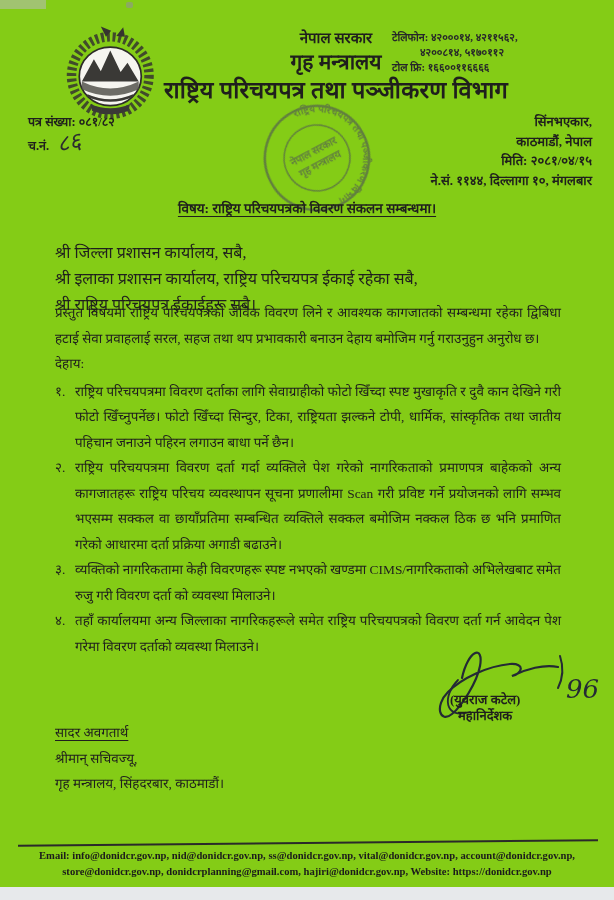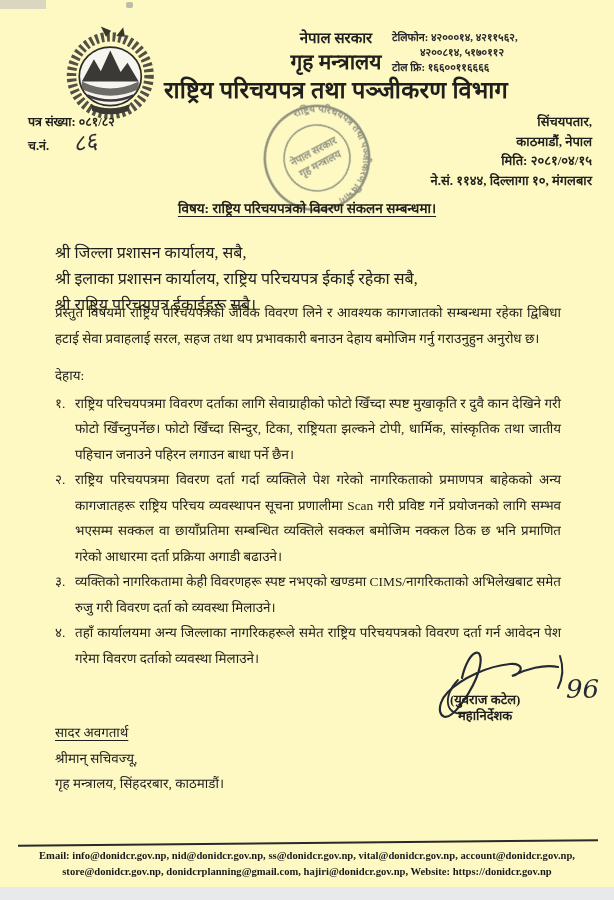--- a/index.html
+++ b/index.html
@@ -1,48 +1,48 @@
 <!DOCTYPE html>
 <html><head>
 <meta charset="utf-8">
 <style>
   html,body{margin:0;padding:0;}
   body{background:#d9dbde; font-family:"Liberation Serif","DejaVu Serif",serif;}
-  .page{position:relative; width:614px; height:900px; margin:0 auto; background:#fef9c3; overflow:hidden; color:#1f1f1d;}
+  .page{position:relative; width:614px; height:900px; margin:0 auto; background:#84cc16; overflow:hidden; color:#1f1f1d;}
   .corner-smudge{position:absolute; left:0; top:0; width:46px; height:9px; background:#b9bcbe; opacity:.55;}
   .corner-dot{position:absolute; left:126px; top:2px; width:7px; height:6px; background:#8f9294; opacity:.6; border-radius:2px;}
 
   
   .emblem{position:absolute; left:56px; top:26px; width:112px; height:100px;}
   .header-center{position:absolute; left:118px; top:30px; width:436px; text-align:center; line-height:1.12;}
   .h-govt{font-size:15px; font-weight:700;}
   .h-ministry{font-size:21px; font-weight:700; margin-top:4px;}
   .h-dept{font-size:23.5px; font-weight:700; margin-top:3px; letter-spacing:.2px;}
   .header-right{position:absolute; left:392px; top:30px; width:196px; font-size:10.8px; font-weight:700; line-height:15px; color:#26262a;}
   .phone2{padding-left:28px;}
 
   
   .meta-left{position:absolute; left:28px; top:112px; font-size:12.5px; font-weight:700; line-height:20px;}
-  .chalani-row{display:flex; align-items:flex-start; margin-top:4px;gap:16px;}
+  .chalani-row{display:flex; align-items:flex-start; margin-top:4px;}
   .chalani-label{font-size:12.5px; font-weight:700;}
   .chalani-no{font-size:23px; font-style:italic; font-weight:400; margin-left:8px; margin-top:-4px; transform:rotate(-10deg); color:#2b2b30; font-family:"DejaVu Serif",serif;}
   .meta-right{position:absolute; right:22px; top:112px; width:300px; text-align:right; font-size:13px; font-weight:700; line-height:19.5px;}
 
   
   .stamp{position:absolute; left:256px; top:100px; width:122px; height:116px; transform:rotate(-28deg); opacity:.62; filter:blur(.4px);}
 
   
   .subject-row{position:absolute; left:0; right:0; top:199px; text-align:center;}
   .subject-row span{font-size:13.5px; font-weight:700; text-decoration:underline; text-underline-offset:3px;}
 
   .recipients{position:absolute; left:55px; top:240px; width:520px; font-size:16px; line-height:26px;}
 
   .body-block{position:absolute; left:55px; top:300px; width:506px; font-size:13.4px; line-height:25.5px;}
   .intro{text-align:justify;}
-  .dehaya{margin-top:12px;}
+  .dehaya{margin-top:0px;}
   .olist{margin-top:2px;}
   .item{display:flex;}
   .item .num{flex:none; width:20px;}
   .item .itxt{flex:1; text-align:justify;}
 
   
   .sig-block{position:absolute; left:418px; top:636px; width:190px; height:100px;}
   .sig-svg{position:absolute; left:0; top:0;}
   .sig-name{position:absolute; left:32px; top:54px; font-size:13px; font-weight:700; white-space:nowrap;}
   .sig-title{position:absolute; left:40px; top:70px; font-size:13px; font-weight:700;text-align:right;}
@@ -101,21 +101,21 @@
     <circle cx="61" cy="58" r="52" fill="none" stroke="#4d5257" stroke-width="2.5"></circle>
     <circle cx="61" cy="58" r="33" fill="none" stroke="#4d5257" stroke-width="1.5"></circle>
     <text font-size="10" fill="#4d5257" font-weight="700">
       <textPath href="#ringPath">राष्ट्रिय परिचयपत्र तथा पञ्जीकरण विभाग</textPath>
     </text>
     <text x="61" y="54" text-anchor="middle" font-size="10.5" fill="#4d5257" font-weight="700">नेपाल सरकार</text>
     <text x="61" y="68" text-anchor="middle" font-size="10.5" fill="#4d5257" font-weight="700">गृह मन्त्रालय</text>
   </svg>
 
   <div class="meta-right">
-    <div>सिंचयपतार,</div>
+    <div>सिंनभएकार,</div>
     <div>काठमाडौं, नेपाल</div>
     <div>मिति: २०८१/०४/१५</div>
     <div>ने.सं. ११४४, दिल्लागा १०, मंगलबार</div>
   </div>
 
   <div class="subject-row">
     <span>विषय: राष्ट्रिय परिचयपत्रको विवरण संकलन सम्बन्धमा।</span>
   </div>
 
   <div class="recipients">

